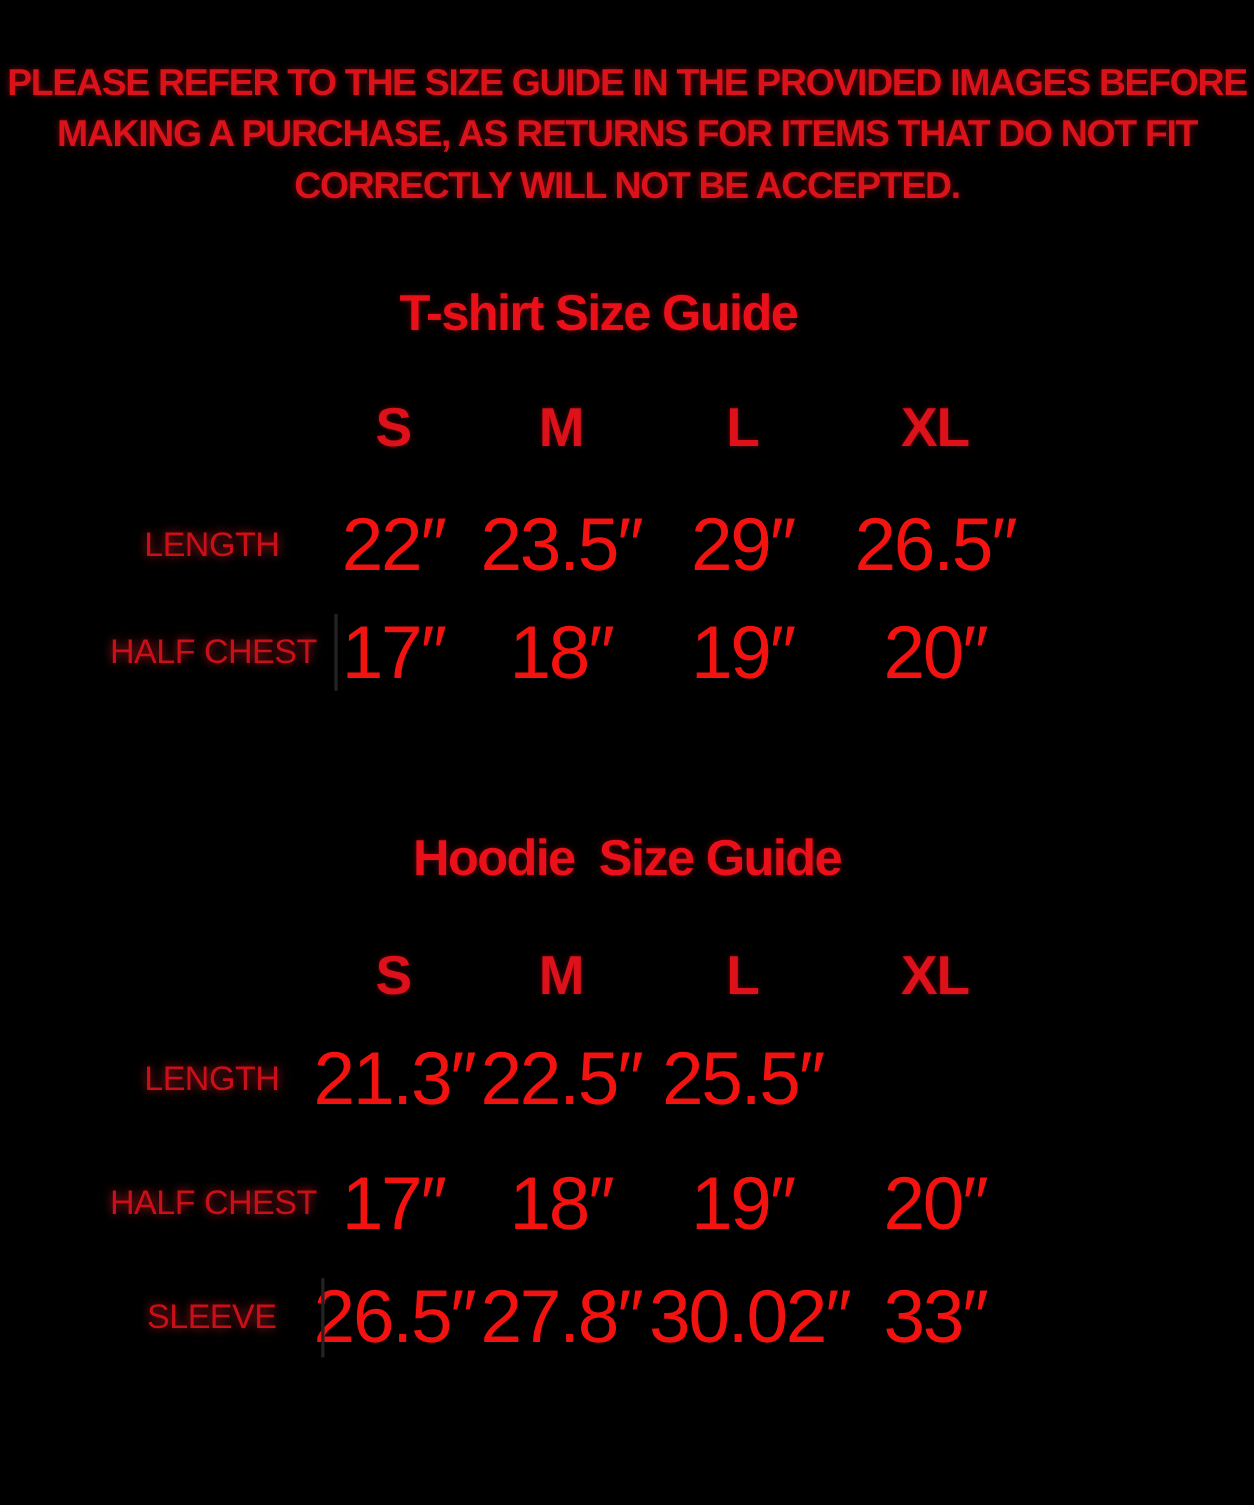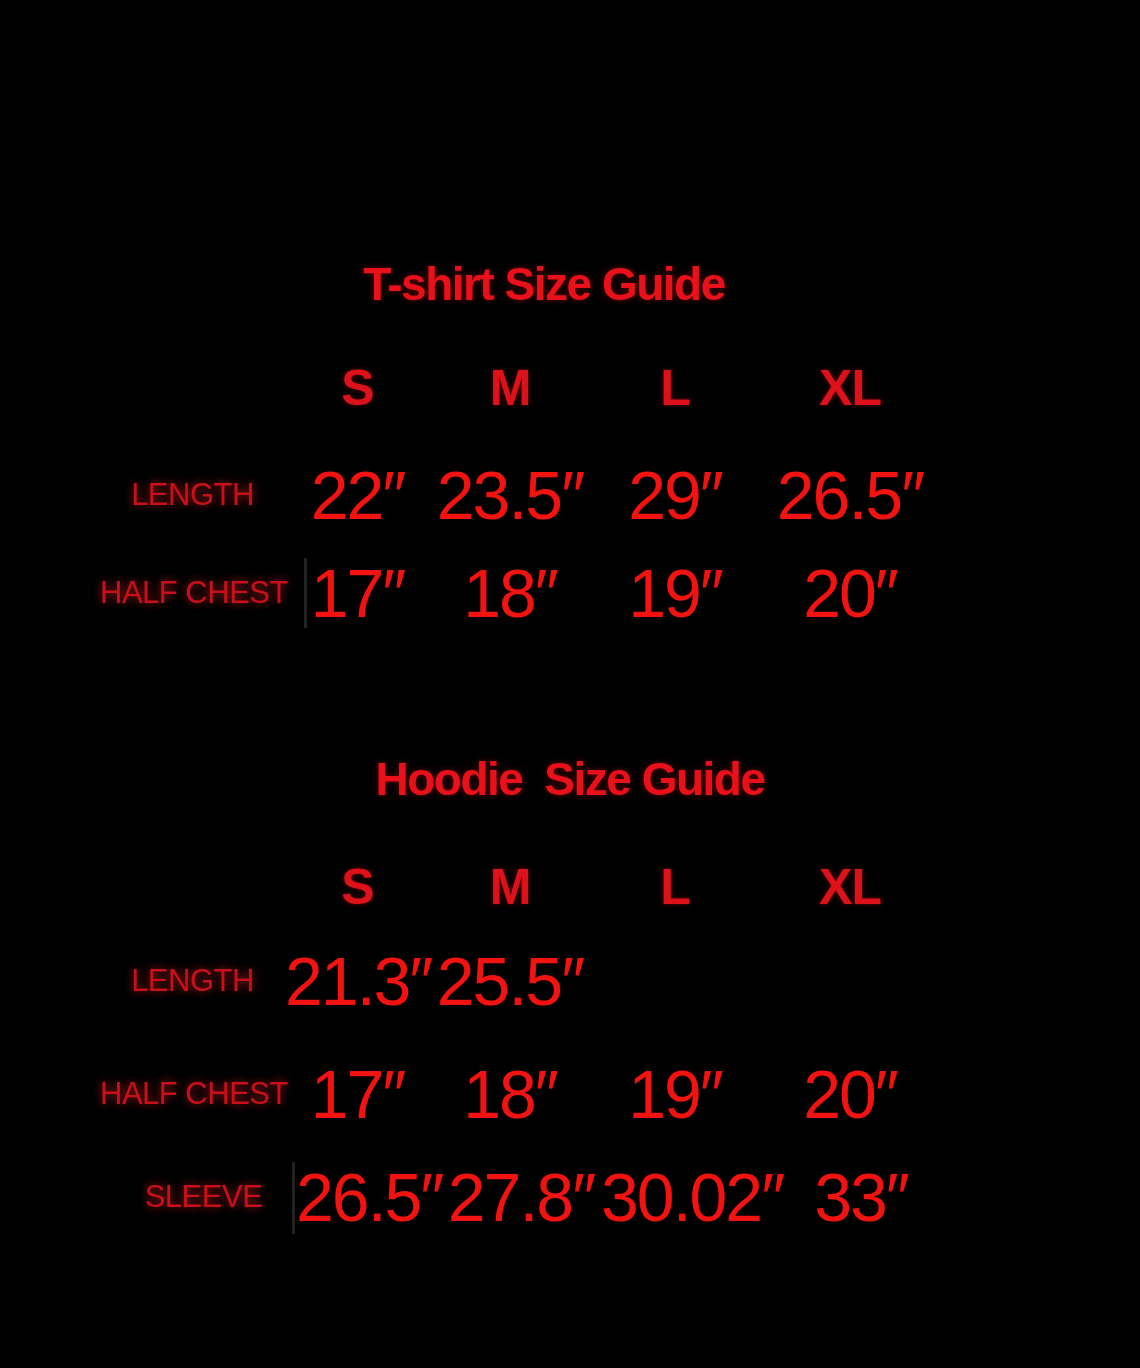--- a/index.html
+++ b/index.html
@@ -82,36 +82,41 @@
     letter-spacing: -2px;
     white-space: nowrap;
   }
 
   .row-tshirt-headers   { top: 356px; height: 64px; }
   .row-tshirt-length    { top: 456px; height: 72px; }
   .row-tshirt-halfchest { top: 554px; height: 72px; }
   .row-hoodie-headers   { top: 852px; height: 70px; }
   .row-hoodie-length    { top: 942px; height: 72px; }
   .row-hoodie-halfchest { top: 1055px; height: 72px; }
-  .row-hoodie-sleeve    { top: 1158px; height: 72px; padding-left: 11px; }
+  .row-hoodie-sleeve    { top: 1158px; height: 72px; }
 
   
   .faint-line {
     position: absolute;
     width: 3px;
     background: #232323;
   }
   .faint-line-1 { left: 304px; top: 558px;  height: 70px; }
   .faint-line-2 { left: 292px; top: 1162px; height: 72px; }
 </style>
 </head>
 <body>
 
 <div class="poster">
 
+  <div class="warning">
+    <div class="wline">PLEASE REFER TO THE SIZE GUIDE IN THE PROVIDED IMAGES BEFORE</div>
+    <div class="wline">MAKING A PURCHASE, AS RETURNS FOR ITEMS THAT DO NOT FIT</div>
+    <div class="wline">CORRECTLY WILL NOT BE ACCEPTED.</div>
+  </div>
 
   <div class="guide-title tshirt-title">T-shirt Size Guide</div>
 
   <div class="size-row row-tshirt-headers">
     <div class="cell label-cell"></div>
     <div class="cell header-cell">S</div>
     <div class="cell header-cell">M</div>
     <div class="cell header-cell">L</div>
     <div class="cell header-cell">XL</div>
   </div>
@@ -140,20 +145,21 @@
     <div class="cell label-cell"></div>
     <div class="cell header-cell">S</div>
     <div class="cell header-cell">M</div>
     <div class="cell header-cell">L</div>
     <div class="cell header-cell">XL</div>
   </div>
 
   <div class="size-row row-hoodie-length">
     <div class="cell label-cell">LENGTH</div>
     <div class="cell value-cell">21.3″</div>
+    <div class="cell value-cell">22.5″</div>
     <div class="cell value-cell">25.5″</div>
   </div>
 
   <div class="size-row row-hoodie-halfchest">
     <div class="cell label-cell">HALF CHEST</div>
     <div class="cell value-cell">17″</div>
     <div class="cell value-cell">18″</div>
     <div class="cell value-cell">19″</div>
     <div class="cell value-cell">20″</div>
   </div>

